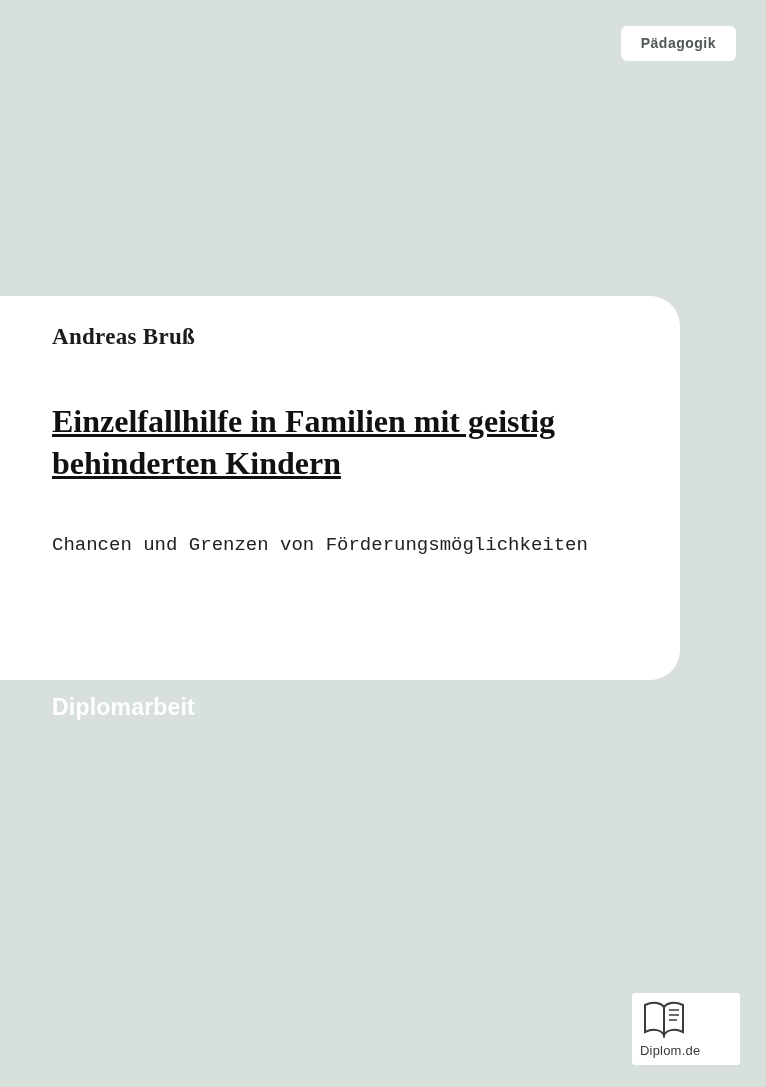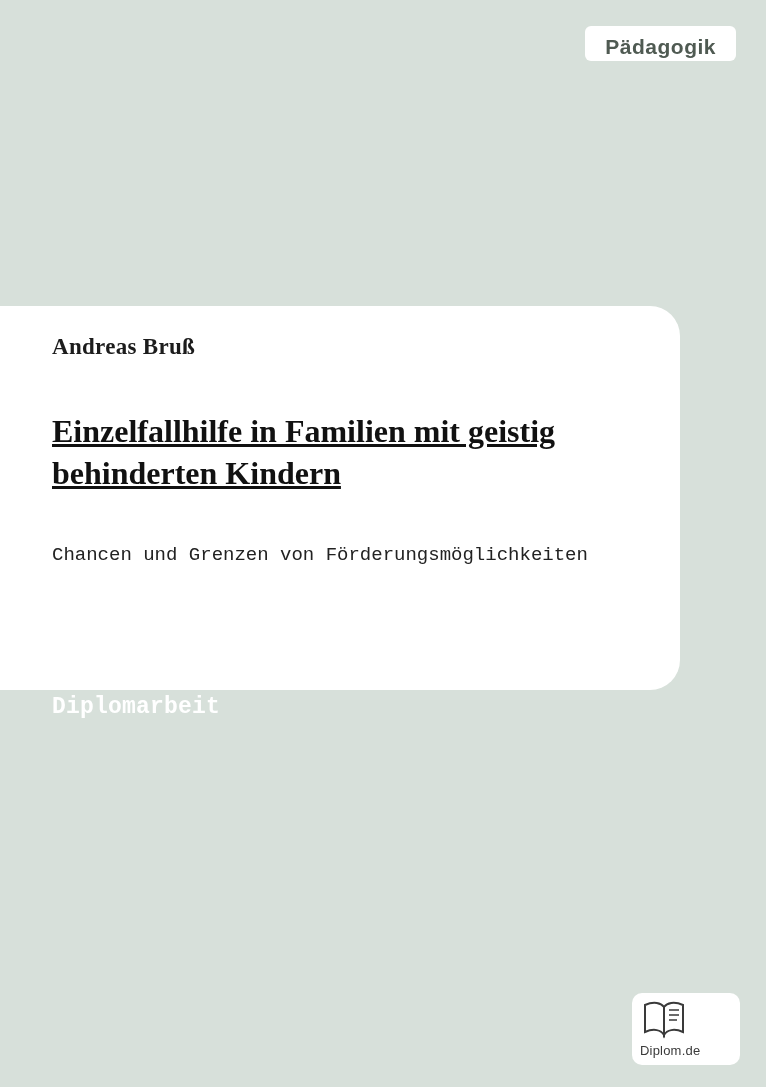--- a/index.html
+++ b/index.html
@@ -23,32 +23,32 @@
   }
 
   
   .category-tab {
     position: absolute;
     top: 26px;
     right: 30px;
     background: #ffffff;
     color: #4f5a52;
     font-family: "Liberation Sans", sans-serif;
-    font-size: 21px;
+    font-size: 14px;
     font-weight: bold;
     letter-spacing: 0.5px;
-    padding: 9px 20px 2px 20px;
+    padding: 9px 20px 10px 20px;
     border-radius: 6px;
   }
 
   
   .title-card {
     position: absolute;
     left: 0;
-    top: 306px;
+    top: 296px;
     width: 680px;
     height: 384px;
     background: #ffffff;
     border-top-right-radius: 30px;
     border-bottom-right-radius: 30px;
   }
 
   .author {
     position: absolute;
     left: 52px;
@@ -81,36 +81,36 @@
     font-family: Liberation Mono, monospace;
     font-size: 19px;
     line-height: 1.4;
     color: #222222;
   }
 
   .doc-type {
     position: absolute;
     left: 52px;
     top: 694px;
-    font-family: Liberation Mono, monospace;
+    font-family: Liberation Sans, sans-serif;
     font-size: 23px;
     font-weight: bold;
     color: #ffffff;
     letter-spacing: 0.2px;
   }
 
   
   .logo {
     position: absolute;
     right: 26px;
     bottom: 22px;
     width: 108px;
     height: 72px;
     background: #ffffff;
-    border-radius: 10px;
+    border-radius: 3px;
   }
   .logo-mark {
     position: absolute;
     left: 10px;
     top: 6px;
     width: 44px;
     height: 40px;
   }
   .logo-text {
     position: absolute;

